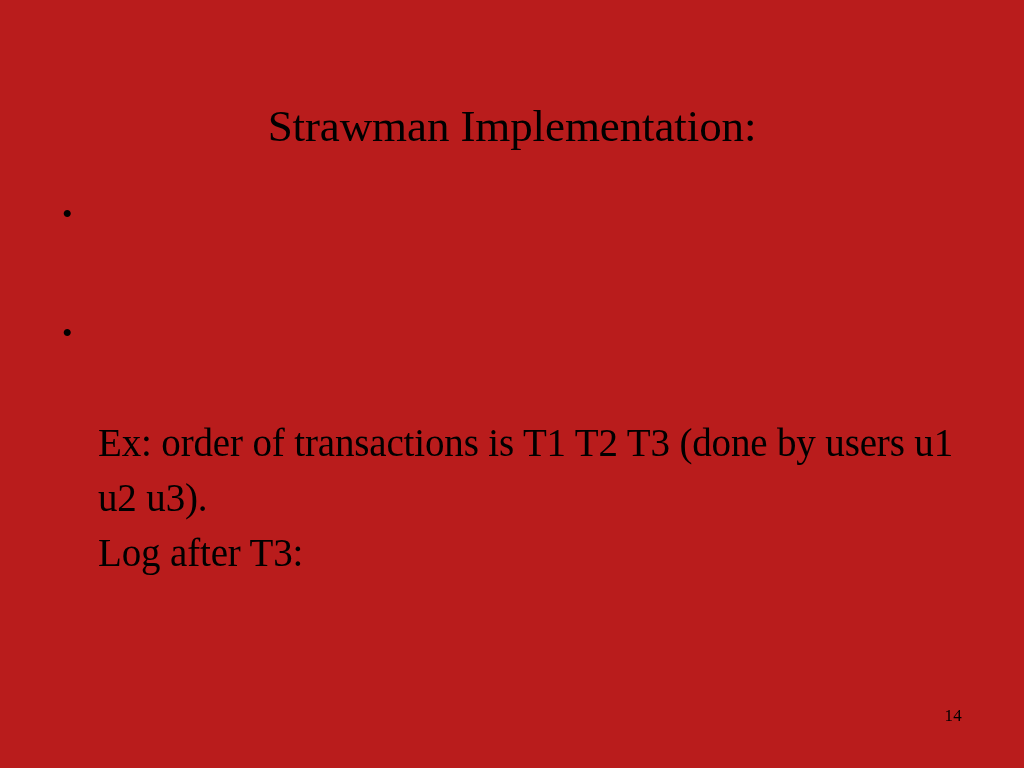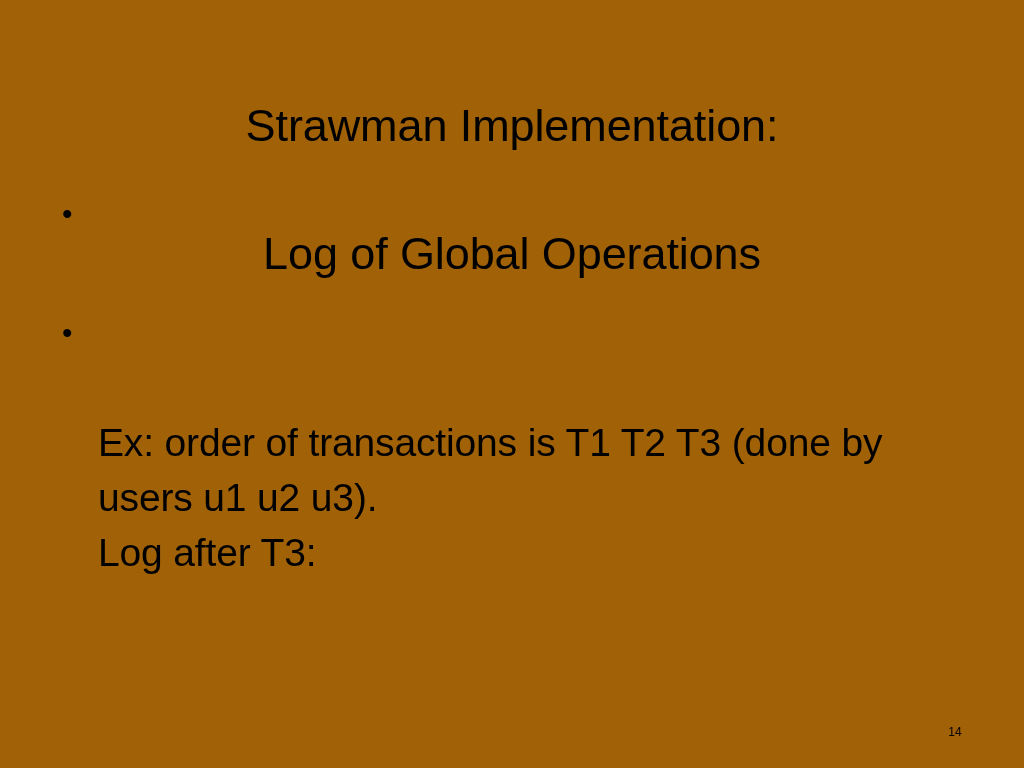--- a/index.html
+++ b/index.html
@@ -14,21 +14,22 @@
     position: relative;
     overflow: hidden;
     font-family: "Liberation Sans", sans-serif;
     color: #000000;
     -webkit-font-smoothing: antialiased;
   }
 
   #slide {
     position: absolute;
     inset: 0;
-    background: #a16207;
+    background: #b91c1c;
+    font-family: Liberation Serif, serif;
   }
 
   
   #slide-title {
     position: absolute;
     left: 0;
     top: 30px;
     width: 1024px;
     text-align: center;
     font-size: 45px;
@@ -82,36 +83,35 @@
 
   .bullet-text {
     display: block;
     white-space: pre-line;
   }
 
   
   #page-number {
     position: absolute;
     right: 62px;
-    bottom: 26px;
-    font-size: 12px;
+    bottom: 42px;
+    font-size: 17px;
     line-height: 20px;
     font-weight: 400;
     color: #000000;
     letter-spacing: 0.2px;
   }
 </style>
 </head>
 <body>
 
 <div id="slide">
 
   <div id="slide-title">
     <span class="title-line">Strawman Implementation:</span>
-    <span class="title-line">Log of Global Operations</span>
   </div>
 
   <ul id="body-list">
 
     <li class="bullet-item">
       <span class="bullet-marker">•</span>
     </li>
 
     <li class="bullet-item">
       <span class="bullet-marker">•</span>

